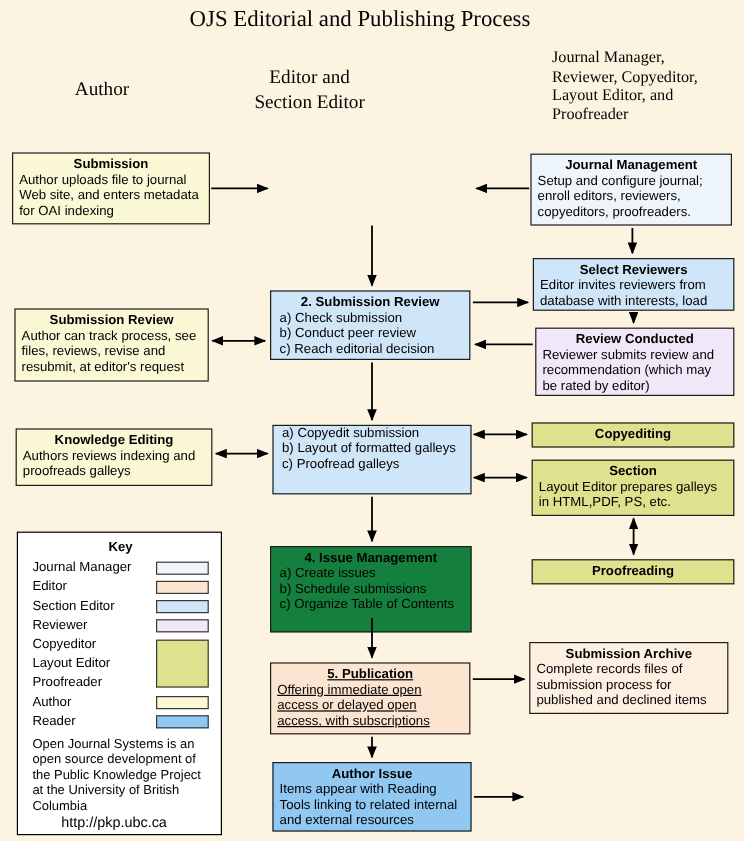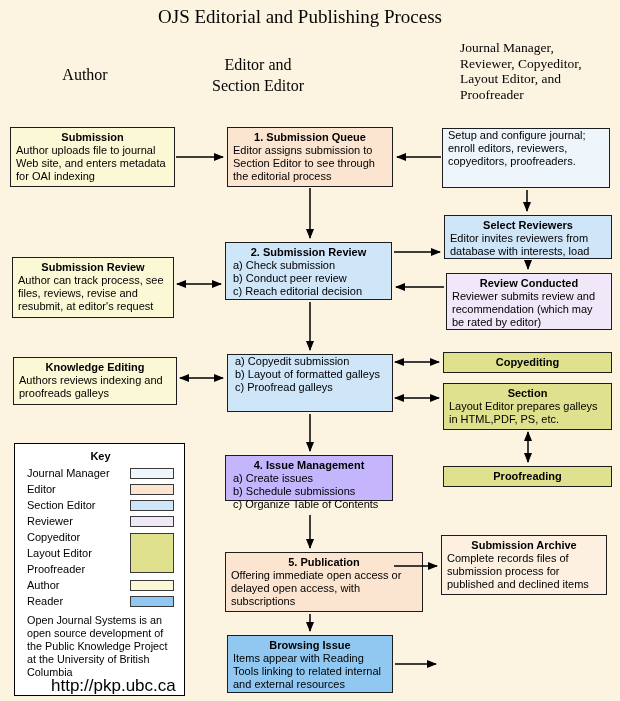--- a/index.html
+++ b/index.html
@@ -20,21 +20,21 @@
   .single{display:flex;align-items:center;justify-content:center;}
   .single .bt{margin:0;}
   .key-box{position:absolute;left:14px;top:443px;width:171px;height:253px;
            border:1.5px solid #000;box-sizing:border-box;padding:6px 10px 0 12px;}
   .key-title{font-weight:bold;font-size:11px;text-align:center;margin-bottom:5px;}
   .key-grid{display:grid;grid-template-columns:1fr 44px;grid-auto-rows:12px;
             row-gap:4px;align-items:center;}
   .key-label{font-size:11px;line-height:12px;grid-column:1;}
   .key-swatch{height:11px;border:1px solid #3a3a3a;box-sizing:border-box;grid-column:2;}
   .key-note{font-size:10.8px;line-height:13px;margin-top:7px;}
-  .key-url{font-size:17px;line-height:13px;padding-left:24px;}
+  .key-url{font-size:12px;line-height:13px;padding-left:24px;}
   svg.overlay{position:absolute;left:0;top:0;pointer-events:none;}
 </style>
 </head>
 <body>
 
 <div class="canvas" style="background-color: rgb(252, 244, 225);">
 
   <div class="page-title">OJS Editorial and Publishing Process</div>
 
   <div class="col-header hdr-author">Author</div>
@@ -51,51 +51,48 @@
   </div>
   <div class="fbox" style="left: 12px; top: 257px; width: 162px; height: 61px; background-color: rgb(251, 248, 213);">
     <div class="bt">Submission Review</div>
     <div class="bb">Author can track process, see files, reviews, revise and resubmit, at editor's request</div>
   </div>
   <div class="fbox" style="left: 13px; top: 357px; width: 164px; height: 48px; background-color: rgb(251, 248, 213);">
     <div class="bt">Knowledge Editing</div>
     <div class="bb">Authors reviews indexing and proofreads galleys</div>
   </div>
 
-  <div class="fbox" style="left: 227px; top: 127px; width: 166px; height: 60px; background-color: rgb(252, 229, 208);">
-    <div class="bt">1. Submission Queue</div>
-    <div class="bb">Editor assigns submission to Section Editor to see through the editorial process</div>
-  </div>
   <div class="fbox list" style="left: 225px; top: 242px; width: 167px; height: 58px; background-color: rgb(207, 229, 248);">
     <div class="bt">2. Submission Review</div>
     <div class="bb">a) Check submission
 b) Conduct peer review
 c) Reach editorial decision</div>
   </div>
   <div class="fbox list" style="left: 227px; top: 354px; width: 166px; height: 58px; background-color: rgb(207, 229, 248);">
     <div class="bb">a) Copyedit submission
 b) Layout of formatted galleys
 c) Proofread galleys</div>
   </div>
-  <div class="fbox list" style="left: 225px; top: 455px; width: 168px; height: 46px; background-color: #c4b5fd;">
+  <div class="fbox list" style="left: 225px; top: 455px; width: 168px; height: 72px; background-color: #15803d;">
     <div class="bt">4. Issue Management</div>
     <div class="bb">a) Create issues
 b) Schedule submissions
 c) Organize Table of Contents</div>
   </div>
-  <div class="fbox" style="left: 225px; top: 552px; width: 198px; height: 60px; background-color: rgb(252, 229, 208);">
+  <div class="fbox" style="left: 225px; top: 552px; width: 167px; height: 60px; background-color: rgb(252, 229, 208); text-decoration: underline;">
     <div class="bt">5. Publication</div>
     <div class="bb">Offering immediate open access or delayed open access, with subscriptions</div>
   </div>
   <div class="fbox" style="left: 227px; top: 635px; width: 166px; height: 58px; background-color: rgb(144, 200, 242);">
-    <div class="bt">Browsing Issue</div>
+    <div class="bt">Author Issue</div>
     <div class="bb">Items appear with Reading Tools linking to related internal and external resources</div>
   </div>
 
   <div class="fbox" style="left: 442px; top: 128px; width: 168px; height: 60px; background-color: rgb(238, 246, 252);">
+    <div class="bt">Journal Management</div>
     <div class="bb">Setup and configure journal; enroll editors, reviewers, copyeditors, proofreaders.</div>
   </div>
   <div class="fbox" style="left: 444px; top: 215px; width: 168px; height: 44px; background-color: rgb(207, 229, 248);">
     <div class="bt">Select Reviewers</div>
     <div class="bb">Editor invites reviewers from database with interests, load</div>
   </div>
   <div class="fbox" style="left: 446px; top: 273px; width: 166px; height: 57px; background-color: rgb(240, 231, 248);">
     <div class="bt">Review Conducted</div>
     <div class="bb">Reviewer submits review and recommendation (which may be rated by editor)</div>
   </div>

